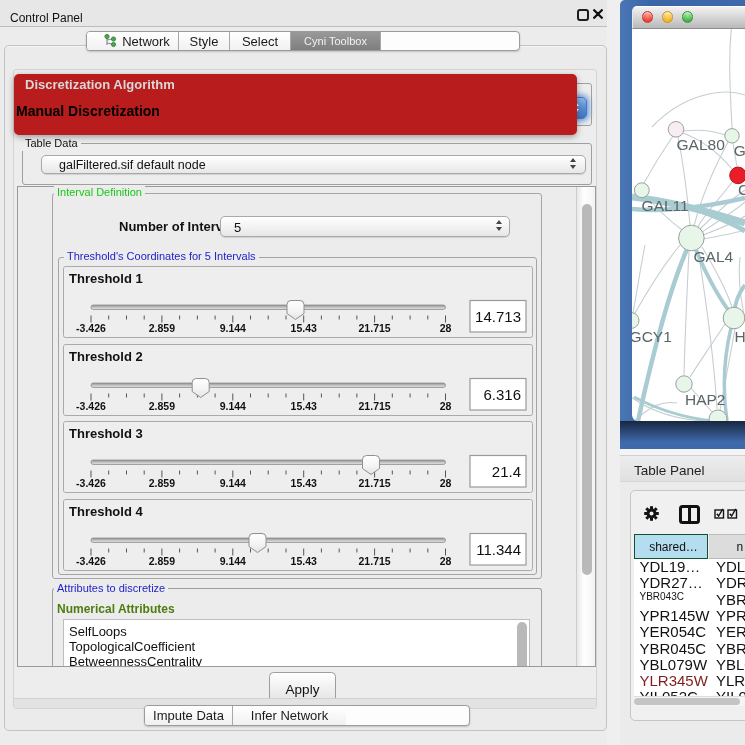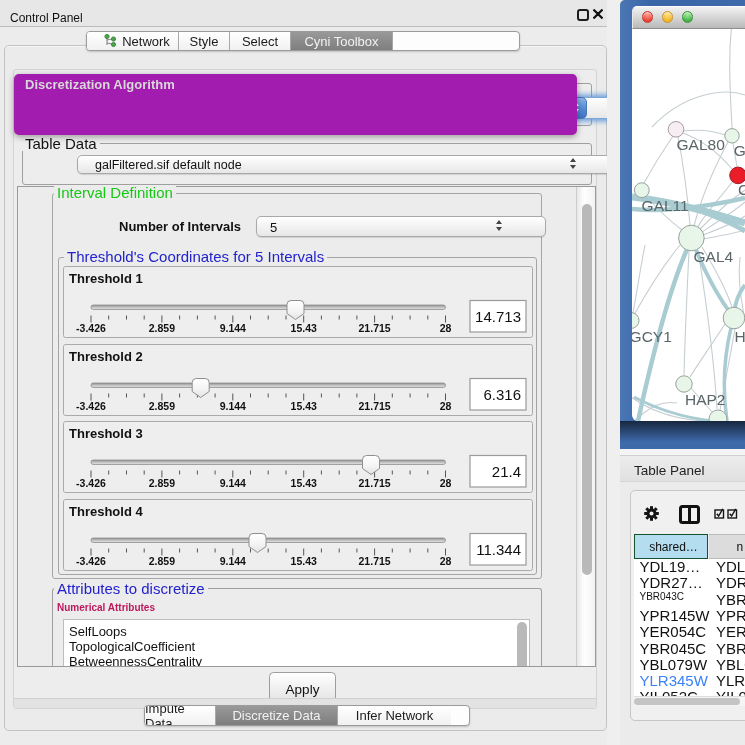--- a/index.html
+++ b/index.html
@@ -1,23 +1,23 @@
 <!DOCTYPE html>
 <html><head><meta charset="utf-8">
 <style>
 * { margin:0; padding:0; box-sizing:border-box; }
 html,body { width:745px; height:745px; overflow:hidden; }
 body { font-family:"Liberation Sans", sans-serif; background:#ececec; position:relative; }
 .abs { position:absolute; }
 .bold { font-weight:bold; }
 .grp { position:absolute; border:1px solid #9f9f9f; border-radius:3px; }
-.grpt { position:absolute; background:#ededed; padding:0 3px; font-size:15px; line-height:13.5px; }
+.grpt { position:absolute; background:#ededed; padding:0 3px; font-size:11px; line-height:13.5px; }
 .combo { position:absolute; border:1px solid #a9a9a9; border-radius:5px;
   background:linear-gradient(#ffffff,#f4f4f4 45%,#e7e7e7); box-shadow:0 1px 1px rgba(0,0,0,0.12);
-  font-size:12.5px; color:#111;margin-left:36px; }
+  font-size:12.5px; color:#111; }
 .arr { position:absolute; width:0; height:0; border-left:3.5px solid transparent; border-right:3.5px solid transparent; }
 .arrup { border-bottom:4.5px solid #444; }
 .arrdn { border-top:4.5px solid #444; }
 </style></head>
 <body>
 
 <div class="abs" style="left:0;top:0;width:620px;height:27px;background:#e7e7e7;border-bottom:1px solid #bcbcbc;"></div>
 <div class="abs" style="left:10px;top:10.5px;font-size:12px;color:#111;">Control Panel</div>
 <div class="abs" style="left:577px;top:9px;width:12px;height:12px;border:2px solid #1d1d1d;border-radius:3px;"></div>
 <svg class="abs" style="left:593px;top:8.5px;" width="10" height="10" viewBox="0 0 10 10">
@@ -27,21 +27,21 @@
 <div class="abs" style="left:13px;top:69px;width:584px;height:639.5px;background:#ededed;border:1px solid #d4d4d4;border-radius:3px;"></div>
 <div class="abs" style="left:86px;top:31px;width:434px;height:20px;border:1px solid #9b9b9b;border-radius:4px;background:#fdfdfd;box-shadow:0 1px 2px rgba(0,0,0,0.18);overflow:hidden;display:flex;">
     <div style="width:92px;height:100%;background:linear-gradient(#ffffff,#f1f1f1);color:#1a1a1a;border-right:1px solid #a8a8a8;display:flex;align-items:center;justify-content:center;font-size:13px;"><svg width="13" height="14" viewBox="0 0 13 14" style="margin-right:5px;margin-left:9px;">
         <path d="M3 3 L3 11 M3 6 L8 5 M3 9 L8 10" stroke="#8a8a8a" stroke-width="1.2" fill="none"></path>
         <circle cx="3" cy="2.5" r="2.1" fill="#4ca64c" stroke="#2d7a2d" stroke-width="0.8"></circle>
         <circle cx="9.5" cy="5" r="2.1" fill="#4ca64c" stroke="#2d7a2d" stroke-width="0.8"></circle>
         <circle cx="9.5" cy="10.5" r="2.1" fill="#4ca64c" stroke="#2d7a2d" stroke-width="0.8"></circle>
       </svg>Network</div>
     <div style="width:51px;height:100%;background:linear-gradient(#ffffff,#f1f1f1);color:#1a1a1a;border-right:1px solid #a8a8a8;display:flex;align-items:center;justify-content:center;font-size:13px;">Style</div>
     <div style="width:61px;height:100%;background:linear-gradient(#ffffff,#f1f1f1);color:#1a1a1a;border-right:1px solid #a8a8a8;display:flex;align-items:center;justify-content:center;font-size:13px;">Select</div>
-    <div style="width:102px;height:100%;background:linear-gradient(#999999,#7e7e7e);color:#f2f2f2;border-right:1px solid #a8a8a8;display:flex;align-items:center;justify-content:center;font-size:13px;">Cyni Toolbox</div>
+    <div style="width:90px;height:100%;background:linear-gradient(#999999,#7e7e7e);color:#f2f2f2;border-right:1px solid #a8a8a8;display:flex;align-items:center;justify-content:center;font-size:11px;">Cyni Toolbox</div>
   </div>
 <div class="grp" style="left:22px;top:83px;width:570px;height:43px;"></div>
 <div class="combo" style="left:30px;top:97px;width:557px;height:22px;box-shadow:0 0 5px 2.5px rgba(88,145,218,0.8);border-color:#7ba7d7;"></div>
 <div class="abs" style="left:567px;top:97px;width:20px;height:22px;border-radius:0 5px 5px 0;background:linear-gradient(#8db7e8,#5a8fd4 45%,#3f74c2);border:1px solid #4a77b8;"></div>
 <div class="arr arrup" style="left:573px;top:102px;border-bottom-color:#fff;"></div>
 <div class="arr arrdn" style="left:573px;top:109px;border-top-color:#fff;"></div>
 <div class="grp" style="left:22px;top:143px;width:570px;height:42px;"></div>
 <div class="grpt" style="left:22px;top:137px;color:#111;">Table Data</div>
 <div class="combo" style="left:41px;top:155px;width:545px;height:19px;line-height:19px;"><span style="margin-left:17px;">galFiltered.sif default node</span></div>
 <div class="arr arrup" style="left:570px;top:158px;"></div>
@@ -240,34 +240,34 @@
     <text x="169.8" y="65.5" font-size="10.5" font-weight="bold" fill="#111" text-anchor="middle">9.144</text>
     <text x="240.7" y="65.5" font-size="10.5" font-weight="bold" fill="#111" text-anchor="middle">15.43</text>
     <text x="311.6" y="65.5" font-size="10.5" font-weight="bold" fill="#111" text-anchor="middle">21.715</text>
     <text x="382.5" y="65.5" font-size="10.5" font-weight="bold" fill="#111" text-anchor="middle">28</text>
 <path d="M 186.0 47.5 L 186.0 38.5 Q 186.0 34.5 190.0 34.5 L 199.0 34.5 Q 203.0 34.5 203.0 38.5 L 203.0 47.5 L 194.5 53.5 Z" fill="url(#thg)" stroke="#8f8f8f" stroke-width="1"></path>
 <rect x="407" y="34.5" width="56" height="31.5" fill="#ffffff" stroke="#9a9a9a" stroke-width="1.2"></rect>
 <text x="458" y="55.5" font-size="15" fill="#111" text-anchor="end">11.344</text>
 </svg>
 <div class="grp" style="left:52px;top:588px;width:490px;height:79px;border-bottom:none;border-radius:3px 3px 0 0;"></div>
 <div class="grpt" style="left:54px;top:582px;color:#2222cc;background:#ececec;">Attributes to discretize</div>
-<div class="abs bold" style="left:57px;top:601.5px;font-size:10px;color:#be185d;">Numerical Attributes</div>
+<div class="abs bold" style="left:57px;top:601.5px;font-size:12px;color:#4d7c0f;">Numerical Attributes</div>
 <div class="abs" style="left:63px;top:619px;width:467px;height:47px;background:#ffffff;border:1px solid #bdbdbd;border-bottom:none;overflow:hidden;">
 <div style="font-size:13px;color:#111;padding-left:5px;line-height:15.4px;padding-top:3.5px;">SelfLoops<br>TopologicalCoefficient<br>BetweennessCentrality</div>
 <div style="position:absolute;right:2px;top:2px;width:10px;height:60px;background:#b9b9b9;border-radius:5px;"></div>
 </div>
 <div class="abs" style="left:269px;top:672px;width:67px;height:34px;border:1px solid #9e9e9e;border-radius:4.5px;background:linear-gradient(#ffffff,#ececec 60%,#e2e2e2);font-size:13.5px;color:#111;display:flex;align-items:center;justify-content:center;">Apply</div>
 <div class="abs" style="left:14px;top:697.5px;width:582px;height:10.5px;background:#e3e3e3;border-top:1px solid #d0d0d0;"></div>
 <div class="abs" style="left:144px;top:705px;width:326px;height:21px;border:1px solid #9b9b9b;border-radius:4px;background:#fdfdfd;box-shadow:0 1px 2px rgba(0,0,0,0.18);overflow:hidden;display:flex;">
-    <div style="width:71px;height:100%;background:linear-gradient(#ffffff,#f1f1f1);color:#1a1a1a;border-right:1px solid #a8a8a8;display:flex;align-items:center;justify-content:center;font-size:13px;">Impute Data</div>
-    <div style="width:122px;height:100%;background:linear-gradient(#999999,#7e7e7e);color:#f2f2f2;border-right:1px solid #a8a8a8;display:flex;align-items:center;justify-content:center;font-size:13px;">Discretize Data</div>
+    <div style="width:88px;height:100%;background:linear-gradient(#ffffff,#f1f1f1);color:#1a1a1a;border-right:1px solid #a8a8a8;display:flex;align-items:center;justify-content:center;font-size:13px;">Impute Data</div>
     <div style="width:113px;height:100%;background:linear-gradient(#ffffff,#f1f1f1);color:#1a1a1a;display:flex;align-items:center;justify-content:center;font-size:13px;">Infer Network</div>
   </div>
-<div class="abs" style="left:14px;top:74px;width:563px;height:61px;background:#a21caf;border-radius:5px;box-shadow:0 2px 6px rgba(0,0,0,0.35);z-index:50;">
+<div class="abs" style="left:14px;top:74px;width:563px;height:61px;background:#b91c1c;border-radius:5px;box-shadow:0 2px 6px rgba(0,0,0,0.35);z-index:50;">
 <div class="abs bold" style="left:11px;top:3px;font-size:13px;color:#d8d8d8;">Discretization Algorithm</div>
+<div class="abs bold" style="left:2px;top:29px;font-size:14px;color:#000;">Manual Discretization</div>
 </div>
 <div class="abs" style="left:607px;top:0;width:14px;height:745px;background:#efefef;"></div>
 <div class="abs" style="left:620px;top:0;width:125px;height:449px;background:linear-gradient(90deg,#4a76b4,#3a65a7 25%,#3e6aab);border-top-left-radius:5px;"></div>
 <div class="abs" style="left:632px;top:6px;width:113px;height:22.5px;background:linear-gradient(#f2f2f2,#b9b9b9);border-bottom:1px solid #8d8d8d;border-top:1px solid #ffffff;border-left:1px solid #e8e8e8;border-top-left-radius:5px;z-index:10;"></div>
 <div class="abs" style="left:641.5px;top:11.4px;width:11.4px;height:11.4px;border-radius:50%;background:radial-gradient(circle at 50% 28%,#ff9a90,#ee4035 72%);border:1px solid #b93f33;z-index:11;box-shadow:inset 0 1.5px 1px rgba(255,255,255,0.55);"></div>
 <div class="abs" style="left:661.5999999999999px;top:11.4px;width:11.4px;height:11.4px;border-radius:50%;background:radial-gradient(circle at 50% 28%,#ffe082,#f0b429 72%);border:1px solid #c8922a;z-index:11;box-shadow:inset 0 1.5px 1px rgba(255,255,255,0.55);"></div>
 <div class="abs" style="left:681.6999999999999px;top:11.4px;width:11.4px;height:11.4px;border-radius:50%;background:radial-gradient(circle at 50% 28%,#a5e89b,#43b347 72%);border:1px solid #3b9340;z-index:11;box-shadow:inset 0 1.5px 1px rgba(255,255,255,0.55);"></div>
 <div class="abs" style="left:620px;top:421px;width:125px;height:28px;background:linear-gradient(#17273f,#2c4a78 40%,#3e6aab 75%);"></div>
 <svg class="abs" style="left:632px;top:27px;background:#ffffff;border-bottom-left-radius:6px;z-index:5;" width="113" height="394" viewBox="0 0 113 394" font-family="Liberation Sans, sans-serif">
 <g fill="none" stroke="#c6ced2" stroke-width="1.1">
@@ -370,18 +370,18 @@
 <div style="position:absolute;left:6px;top:31.6px;font-size:10px;color:#111;">YBR043C</div>
 <div style="position:absolute;left:82.5px;top:31.6px;font-size:15px;color:#111;">YBR0</div>
 <div style="position:absolute;left:6px;top:47.900000000000006px;font-size:15px;color:#111;">YPR145W</div>
 <div style="position:absolute;left:82.5px;top:47.900000000000006px;font-size:15px;color:#111;">YPR1</div>
 <div style="position:absolute;left:6px;top:64.2px;font-size:15px;color:#111;">YER054C</div>
 <div style="position:absolute;left:82.5px;top:64.2px;font-size:15px;color:#111;">YER0</div>
 <div style="position:absolute;left:6px;top:80.5px;font-size:15px;color:#111;">YBR045C</div>
 <div style="position:absolute;left:82.5px;top:80.5px;font-size:15px;color:#111;">YBR0</div>
 <div style="position:absolute;left:6px;top:96.80000000000001px;font-size:15px;color:#111;">YBL079W</div>
 <div style="position:absolute;left:82.5px;top:96.80000000000001px;font-size:15px;color:#111;">YBL0</div>
-<div style="position:absolute;left:6px;top:113.10000000000001px;font-size:15px;color:#3b82f6;text-align:center;">YLR345W</div>
+<div style="position:absolute;left:6px;top:113.10000000000001px;font-size:15px;color:#7f1d1d;text-align:center;">YLR345W</div>
 <div style="position:absolute;left:82.5px;top:113.10000000000001px;font-size:15px;color:#111;">YLR3</div>
 <div style="position:absolute;left:6px;top:129.4px;font-size:15px;color:#111;">YIL052C</div>
 <div style="position:absolute;left:82.5px;top:129.4px;font-size:15px;color:#111;">YIL0</div>
 </div>
 <div class="abs" style="left:633.5px;top:696px;width:112px;height:9.5px;background:#f5f5f5;border-top:1px solid #dddddd;"></div>
 <div class="abs" style="left:633.5px;top:697.5px;width:106px;height:7px;background:#c4c4c4;border-radius:3.5px;"></div>
 </body></html>

